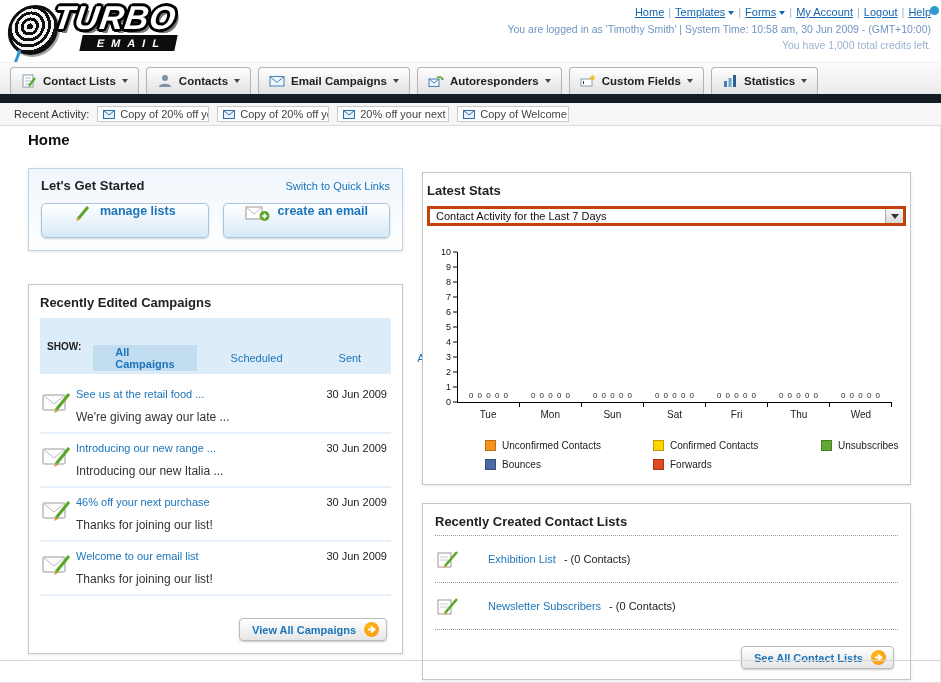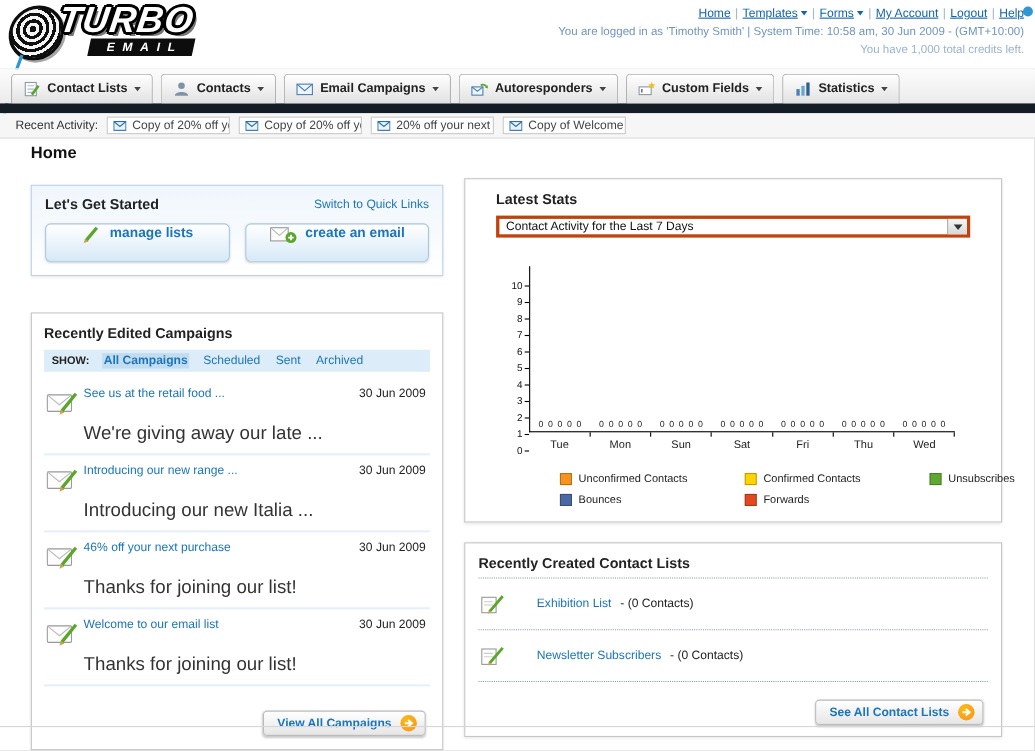--- a/index.html
+++ b/index.html
@@ -65,45 +65,45 @@
   .gs-link{font-size:11px;color:#1b75bb;}
   .gs-buttons{display:flex;gap:14px;margin-top:10px;}
   .gs-btn{flex:1;display:flex;align-items:flex-start;justify-content:center;gap:8px;height:33px;
     border:1px solid #a9c7de;border-radius:5px;background:linear-gradient(#ffffff,#d7e9f7);
     box-shadow:0 1px 2px rgba(0,0,0,.18);font-size:12.5px;font-weight:bold;color:#1b75bb;}
 
   
   .camp-panel{margin-top:33px;padding:10px 11px 10px;min-height:316px;}
   .filter-bar{margin-top:8px;background:#dcecf8;display:flex;align-items:center;gap:12px;padding:3px 7px;font-size:11px;}
   .show-label{font-size:10px;font-weight:bold;color:#222;}
-  .filter-link{color:#1b75bb;padding:1px 1px;}
+  .filter-link{color:#1b75bb;padding:1px 22px;margin-top:24px;}
   .filter-link.selected{background:#c3ddf0;font-weight:bold;}
   .camp-list{margin-top:6px;}
   .camp-item{display:flex;align-items:flex-start;padding:8px 4px 8px 2px;border-bottom:2px solid #e6f0fa;position:relative;}
   .camp-icon{flex:none;width:34px;display:inline-flex;margin-top:2px;}
   .camp-text{flex:1;min-width:0;}
   .camp-title{display:block;color:#1b75bb;font-size:11px;}
-  .camp-sub{color:#333;font-size:17px;margin-top:20px;}
+  .camp-sub{color:#333;font-size:12px;margin-top:10px;}
   .camp-date{flex:none;color:#222;font-size:11px;margin-left:8px;}
   .view-all-row{margin-top:22px;text-align:right;padding-right:4px;padding-bottom:2px;}
   .pill-btn{display:inline-flex;align-items:center;gap:8px;padding:3px 7px 3px 12px;border:1px solid #bbb;border-radius:4px;
     background:linear-gradient(#ffffff,#e6e6e6);box-shadow:0 1px 2px rgba(0,0,0,.22);
     font-size:11px;font-weight:bold;color:#1b75bb;}
   .arrow-circle{width:15px;height:15px;border-radius:50%;flex:none;display:inline-flex;align-items:center;justify-content:center;
     background:radial-gradient(circle at 35% 30%, #fdb913, #f7941d);}
 
   
-  .stats-panel{margin-top:0;padding:10px 28px 12px;min-height:306px;}
+  .stats-panel{margin-top:10px;padding:10px 4px 12px;min-height:306px;}
   .select-box{margin-top:8px;height:20px;border:3px solid #c2410c;background:#fff;display:flex;align-items:center;box-sizing:border-box;}
   .select-value{flex:1;padding-left:6px;font-size:11px;color:#111;white-space:nowrap;overflow:hidden;}
   .select-arrow{width:17px;align-self:stretch;border-left:1px solid #aaa;background:linear-gradient(#f7f7f7,#d8d8d8);
     display:flex;align-items:center;justify-content:center;}
   .select-arrow i{width:0;height:0;border-left:4px solid transparent;border-right:4px solid transparent;border-top:5px solid #333;}
 
-  .chart{display:flex;align-items:flex-end;margin-top:26px;padding-left:8px;}
+  .chart{display:flex;align-items:flex-start;margin-top:26px;padding-left:8px;}
   .chart-y-axis{position:relative;width:22px;height:150px;flex:none;}
   .ytick{position:absolute;right:0;display:flex;align-items:center;gap:2px;transform:translateY(-50%);line-height:1;}
   .ylab{font-size:9px;color:#111;}
   .ymark{width:4px;height:1px;background:#000;display:inline-block;}
   .chart-main{flex:1;min-width:0;margin-right:14px;}
   .chart-plot{height:150px;border-left:1px solid #000;border-bottom:1px solid #000;position:relative;}
   .chart-groups{display:flex;height:100%;}
   .cgroup{flex:1;position:relative;}
   .cgroup::after{content:"";position:absolute;right:0;bottom:-5px;width:1px;height:4px;background:#000;}
   .bars{position:absolute;left:0;right:0;bottom:0;display:flex;align-items:flex-end;justify-content:center;gap:1px;}

